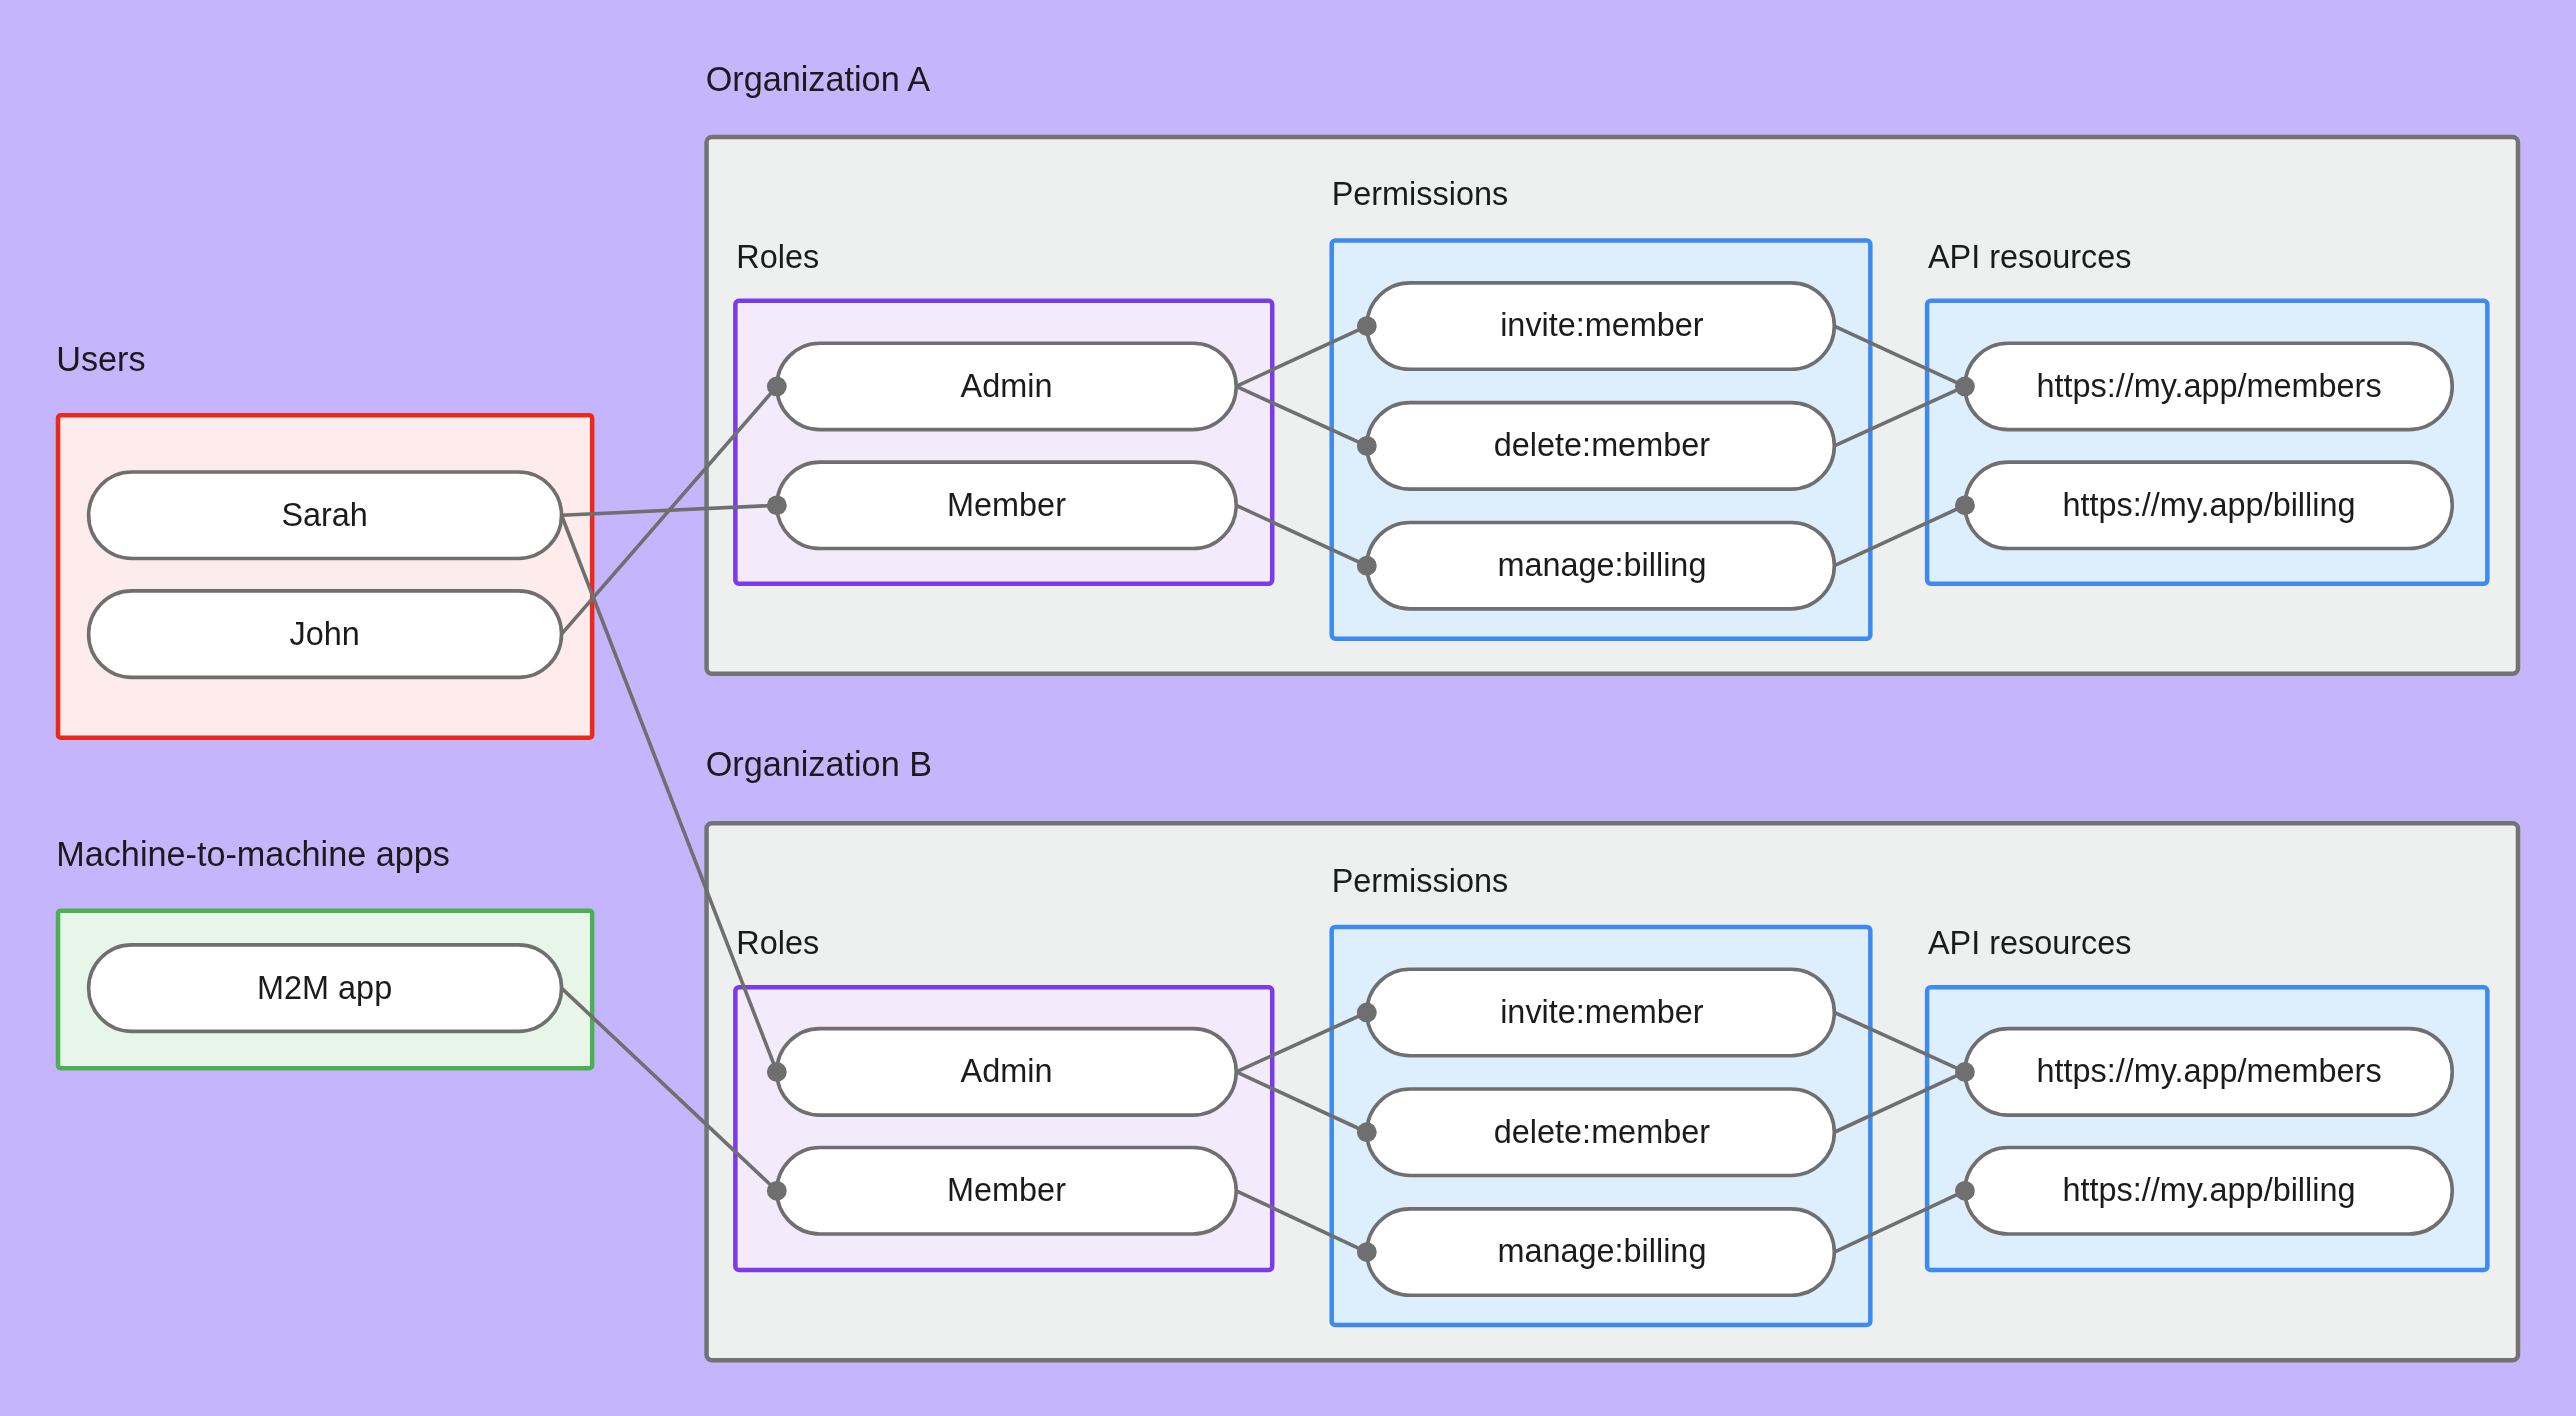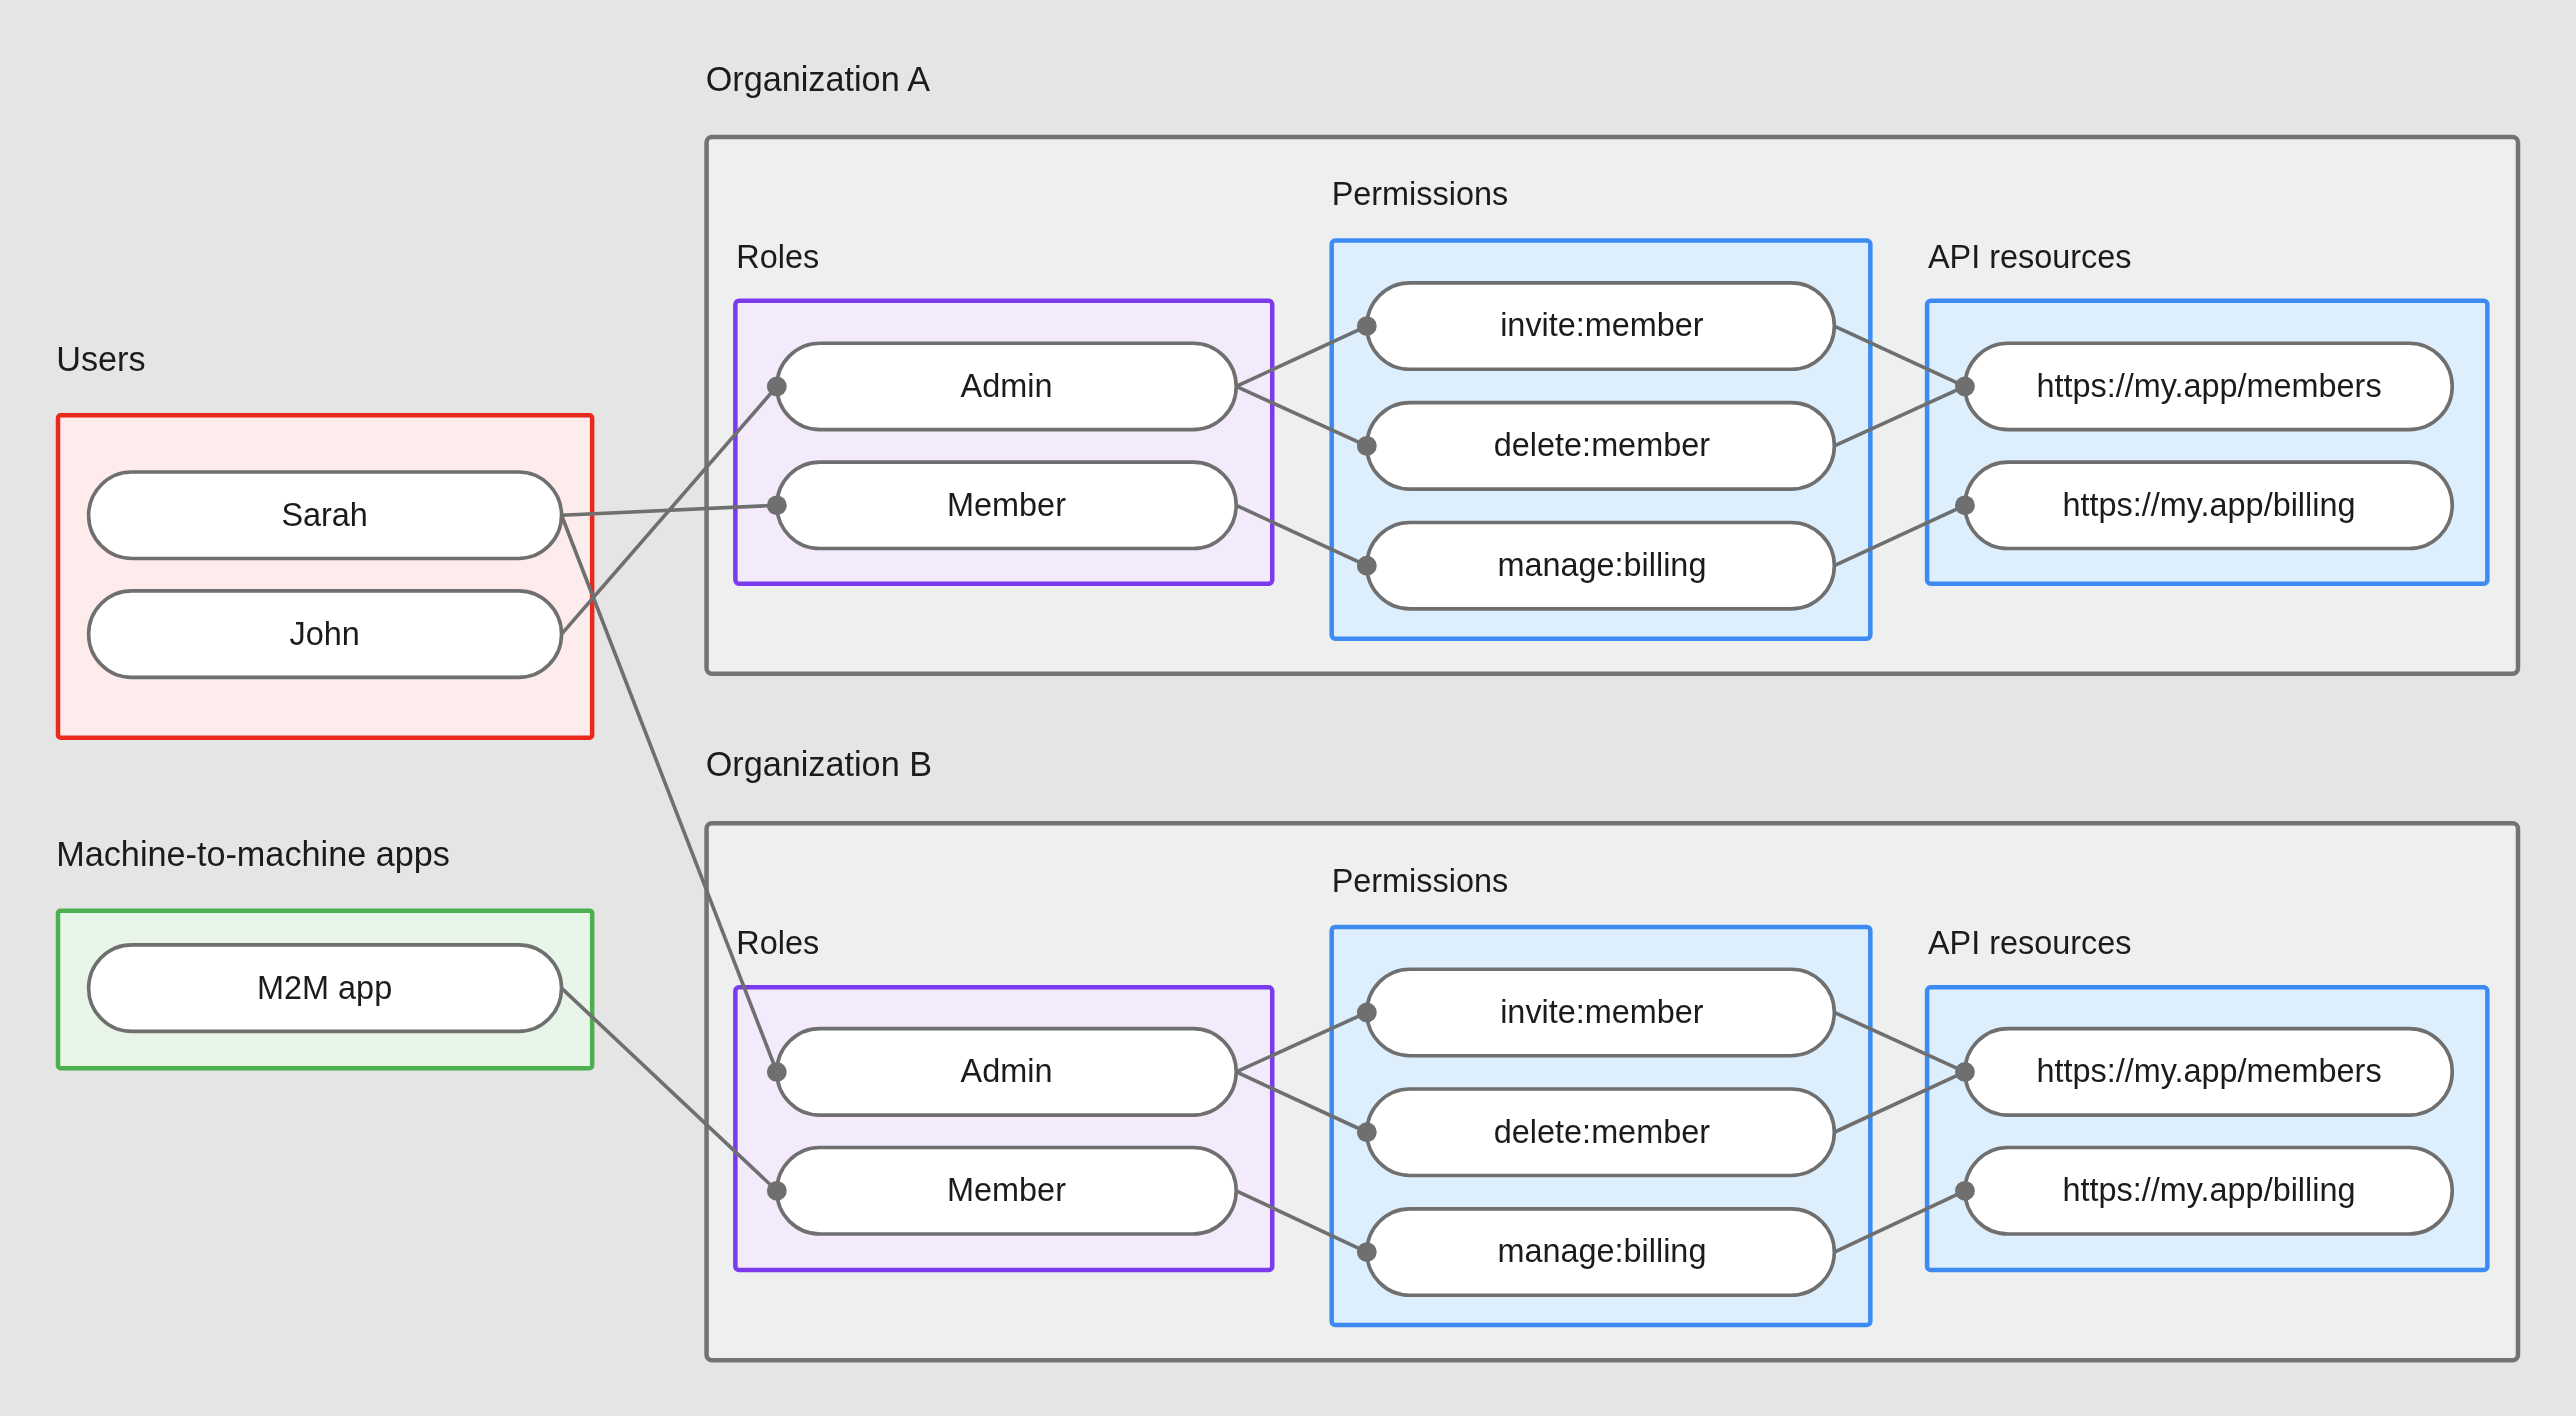--- a/index.html
+++ b/index.html
@@ -4,21 +4,21 @@
 <style>
   html, body {
     margin: 0;
     padding: 0;
     background: #f7f9f9;
   }
   #stage {
     position: relative;
     width: 2576px;
     height: 1416px;
-    background: #e5e5e5;
+    background: #c4b5fd;
     font-family: "Liberation Sans", sans-serif;
     overflow: hidden;
   }
   svg.diagram {
     position: absolute;
     inset: 0;
     width: 2576px;
     height: 1416px;
     display: block;
   }

